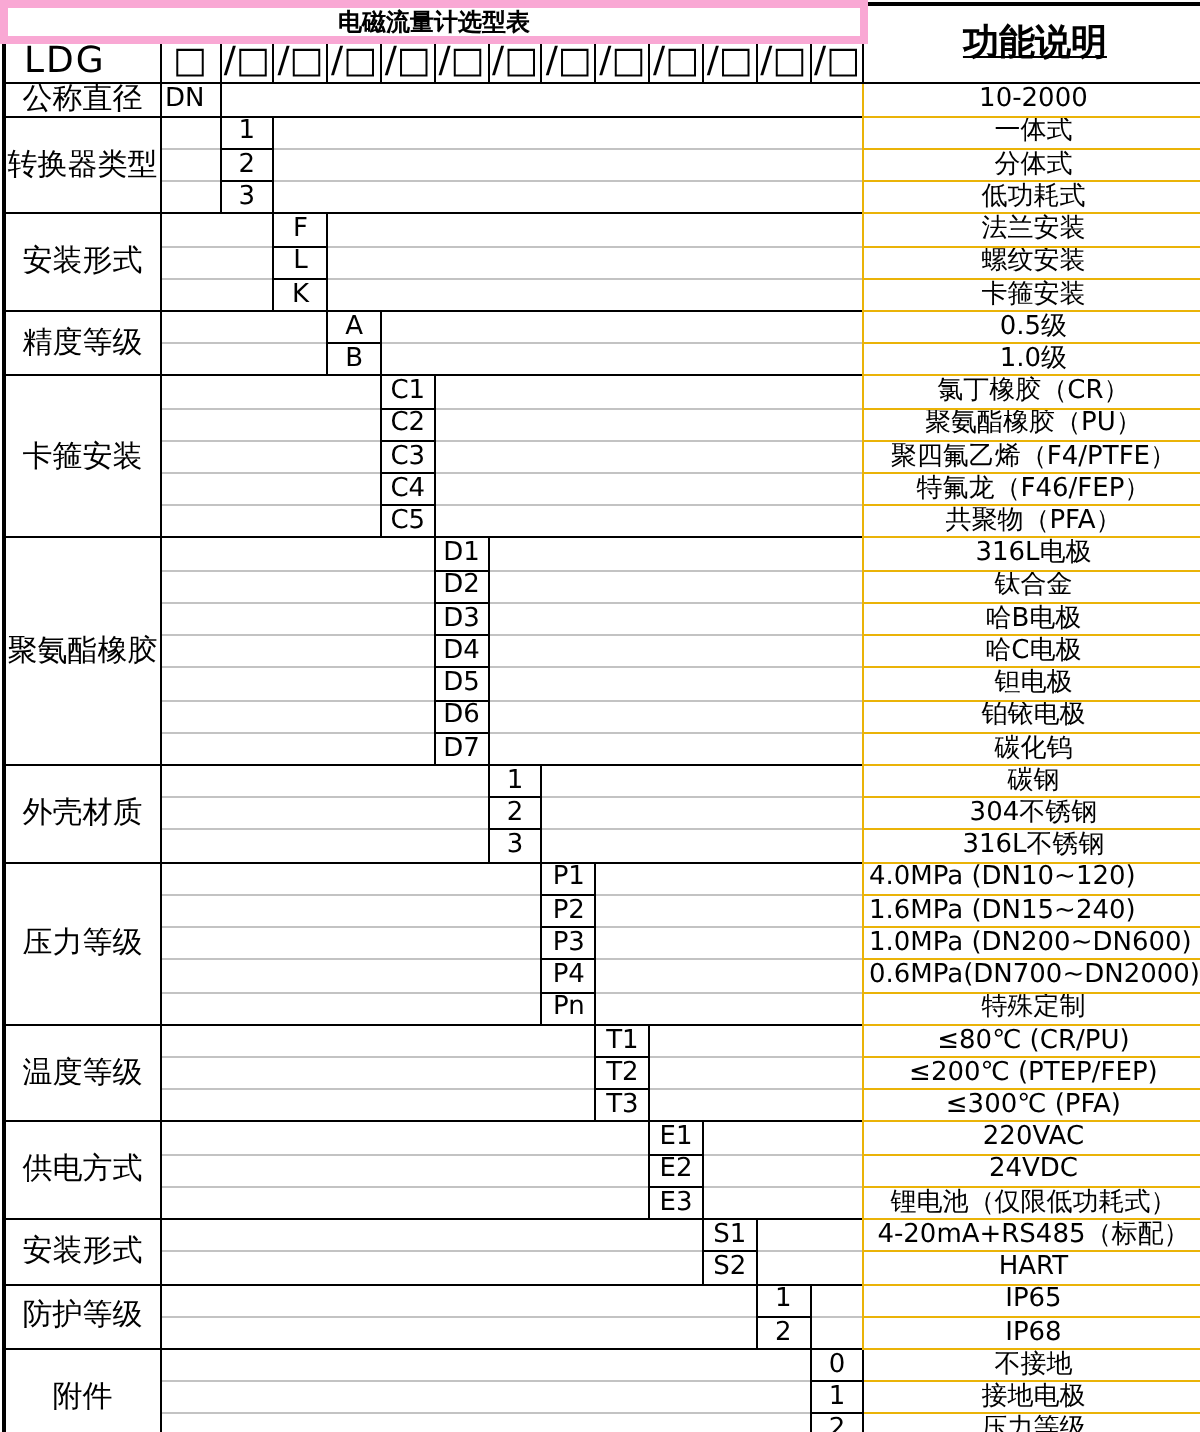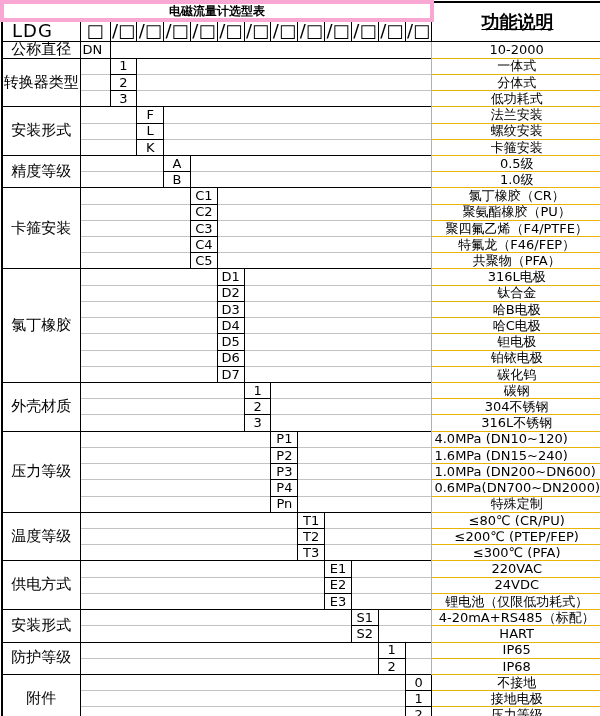--- a/index.html
+++ b/index.html
@@ -171,21 +171,21 @@
         <td class="filler" colspan="8"></td>
         <td class="desc">特氟龙（F46/FEP）</td>
       </tr>
       <tr class="sec-mid">
         <td class="filler" colspan="4"></td>
         <td class="code">C5</td>
         <td class="filler" colspan="8"></td>
         <td class="desc">共聚物（PFA）</td>
       </tr>
       <tr class="sec-start">
-        <td class="label" rowspan="7">氯丁橡胶</td>
+        <td class="label" rowspan="7">聚氨酯橡胶</td>
         <td class="filler" colspan="5"></td>
         <td class="code">D1</td>
         <td class="filler" colspan="7"></td>
         <td class="desc">316L电极</td>
       </tr>
       <tr class="sec-mid">
         <td class="filler" colspan="5"></td>
         <td class="code">D2</td>
         <td class="filler" colspan="7"></td>
         <td class="desc">钛合金</td>

